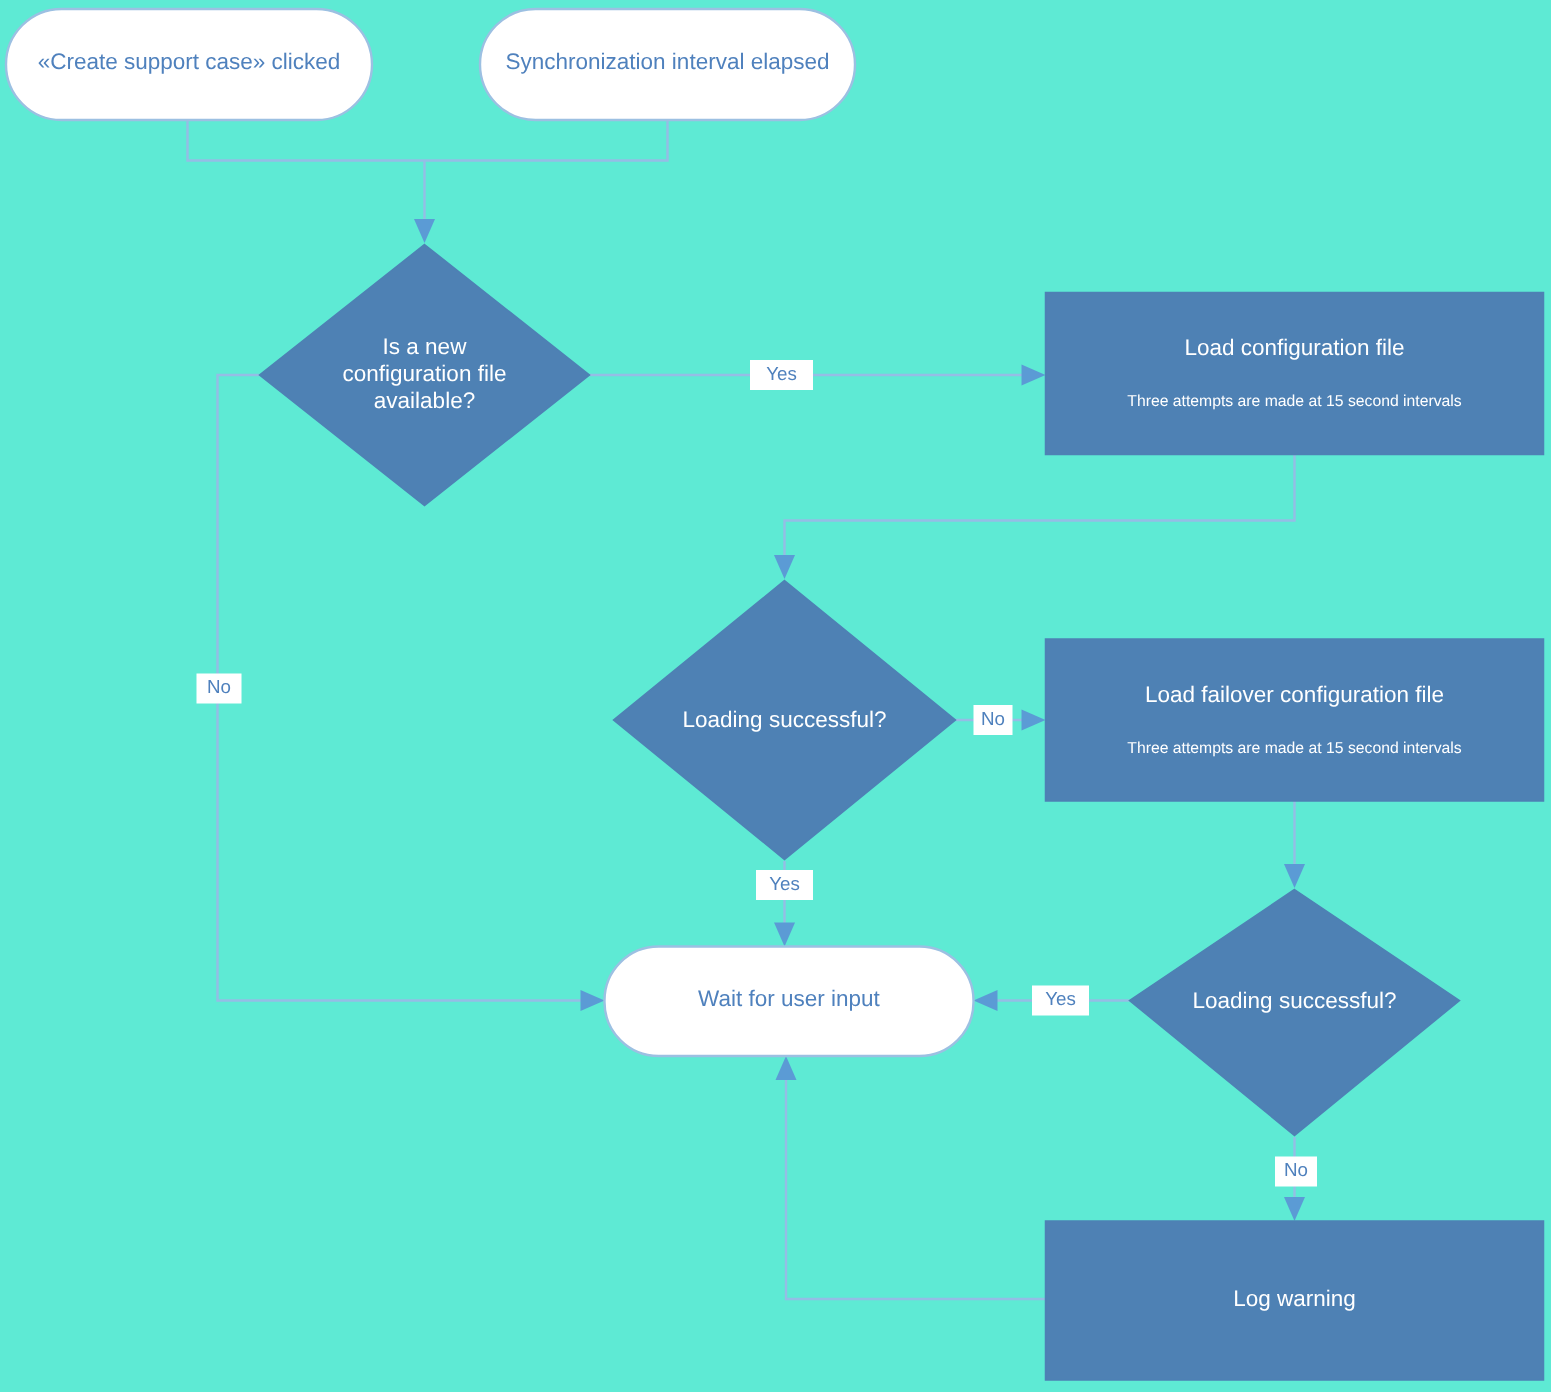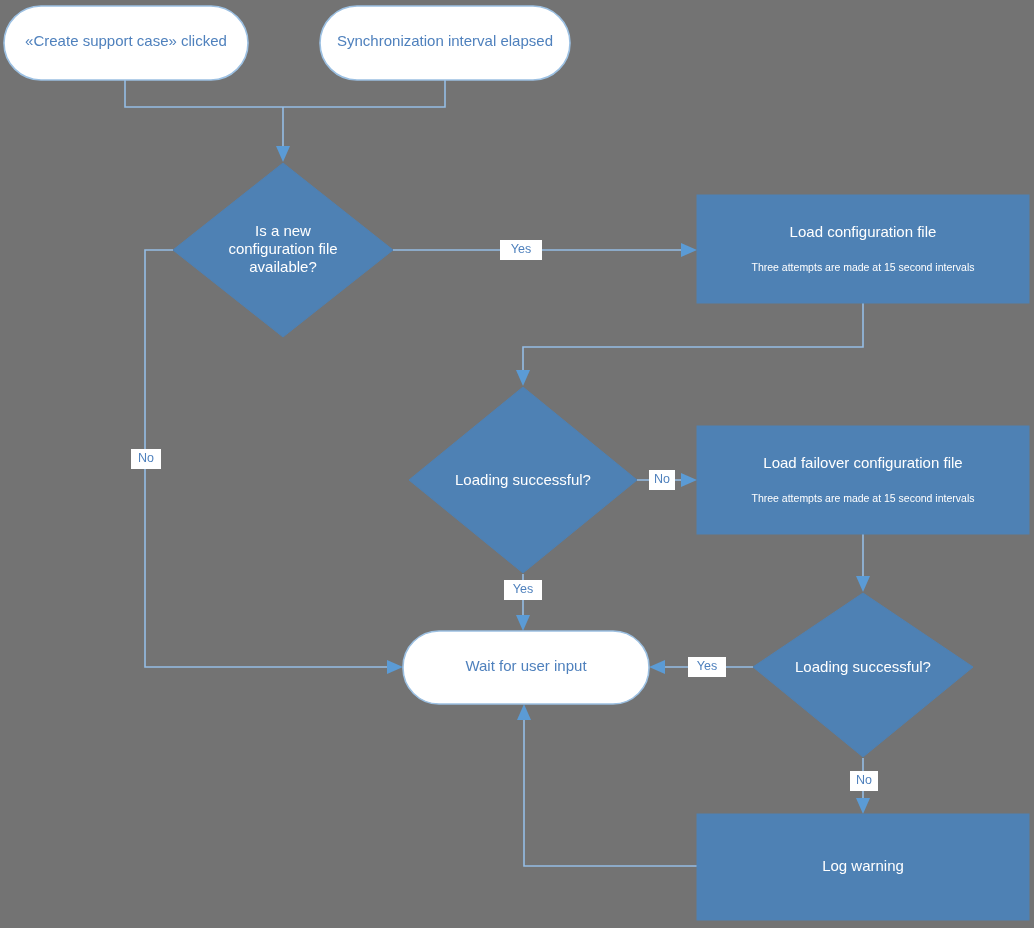--- a/index.html
+++ b/index.html
@@ -11,21 +11,21 @@
   body {
     width: 1034px;
     height: 928px;
     font-family: "Liberation Sans", sans-serif;
     overflow: hidden;
   }
   #flowchart-root {
     position: relative;
     width: 1034px;
     height: 928px;
-    background: #737373;
+    background: #5eead4;
     text-decoration: underline;
   }
   svg.diagram-canvas {
     display: block;
     width: 1034px;
     height: 928px;
   }
   .node-fill-solid { fill: #4e81b4; stroke: #4e81b4; stroke-width: 1; }
   .node-fill-hollow { fill: #ffffff; stroke: #9cc0e2; stroke-width: 1.6; }
   .edge-line {

